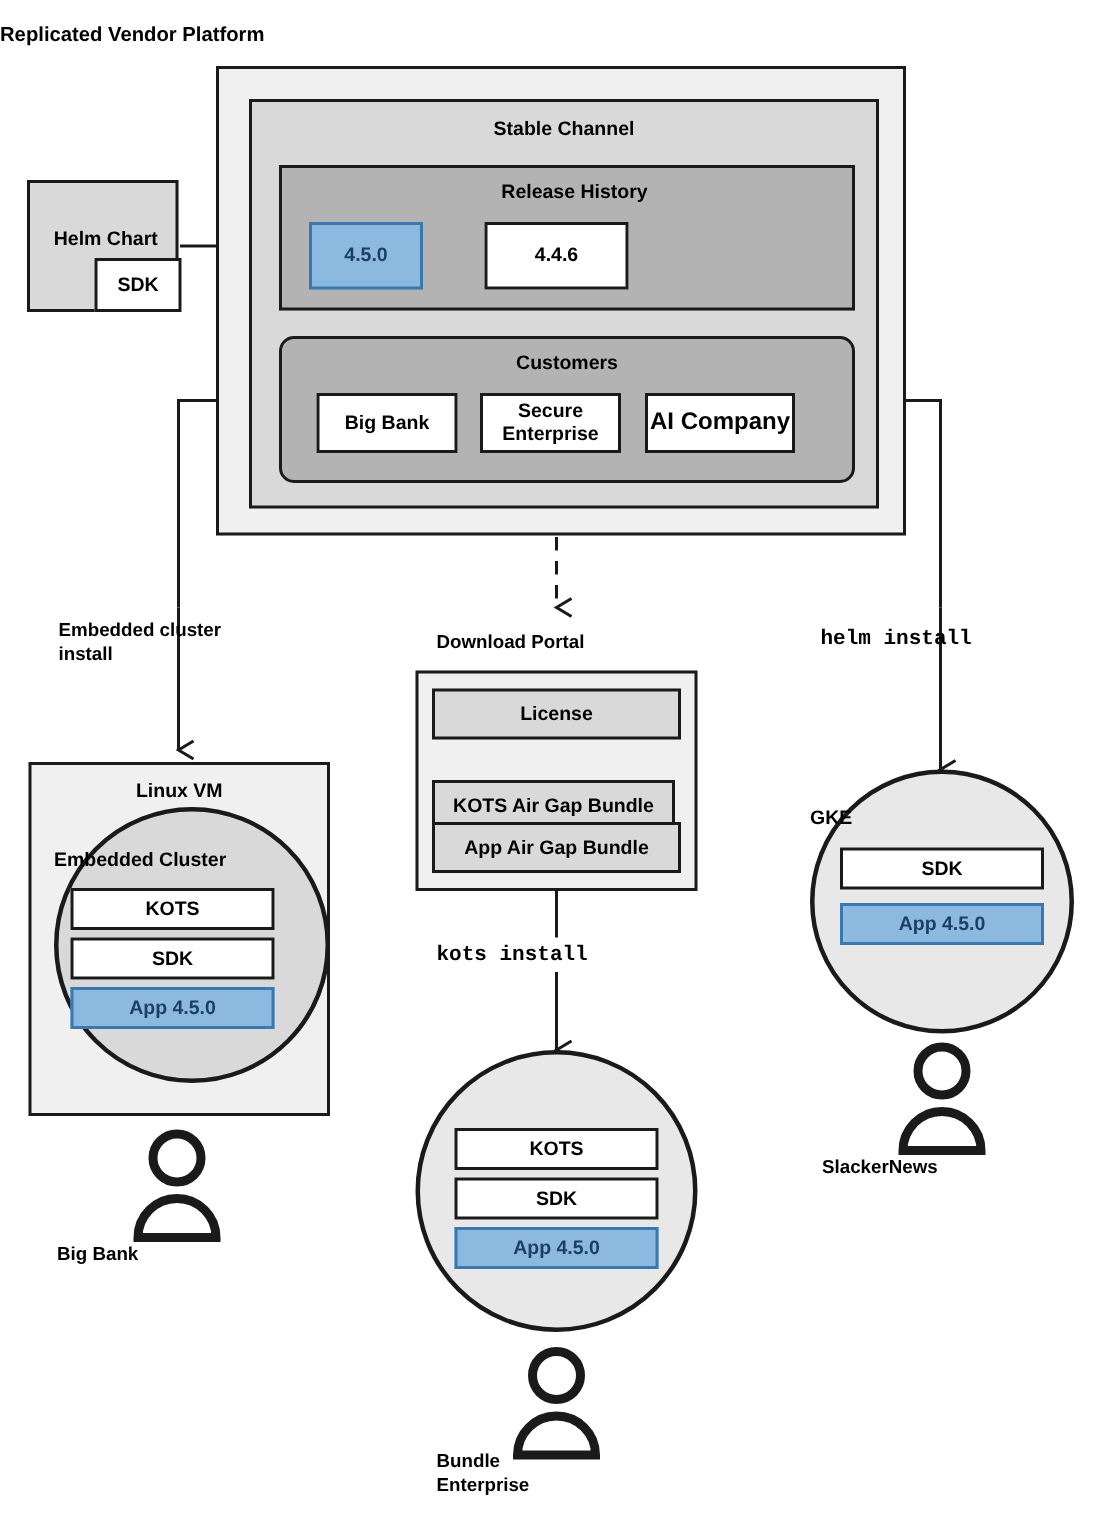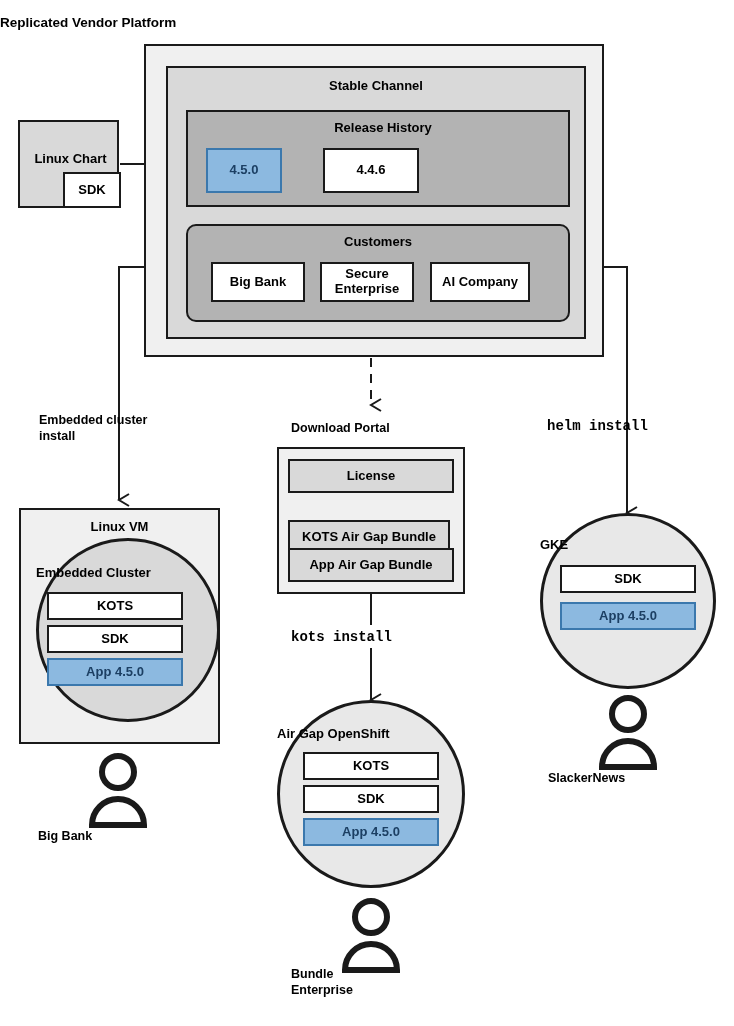--- a/index.html
+++ b/index.html
@@ -129,41 +129,41 @@
 
     <g>
       <circle class="person" cx="628" cy="714" r="16"></circle>
       <path class="person" d="M602,767 A26,26 0 0 1 654,767 Z"></path>
     </g>
   </svg>
 
   <div class="abs label" style="left:0; top:15px; width:734px; font-size:13.5px;">Replicated Vendor Platform</div>
 
   <div class="abs box box-l2" style="left:18px; top:120px; width:101px; height:88px; font-size:13px;">
-    <span style="position:absolute; left:0; top:30px; width:101px; text-align:center;">Linux Chart</span>
+    <span style="position:absolute; left:0; top:30px; width:101px; text-align:center;">Helm Chart</span>
   </div>
   <div class="abs box box-white" style="left:63px; top:172px; width:58px; height:36px; font-size:13px;">SDK</div>
 
   <div class="abs container box-l1" style="left:144px; top:44px; width:460px; height:313px;">
 
     <div class="abs container box-l2" style="left:20px; top:20px; width:420px; height:273px;">
       <div class="container-title" style="margin-top:10px;">Stable Channel</div>
 
       <div class="abs container box-l3" style="left:18px; top:42px; width:384px; height:97px;">
         <div class="container-title" style="margin-top:8px;padding-left:10px;">Release History</div>
         <div class="abs box box-blue" style="left:18px; top:36px; width:76px; height:45px; font-size:13px;">4.5.0</div>
         <div class="abs box box-white" style="left:135px; top:36px; width:96px; height:45px; font-size:13px;">4.4.6</div>
       </div>
 
       <div class="abs container box-l3" style="left:18px; top:156px; width:384px; height:98px;border-radius:10px;">
         <div class="container-title" style="margin-top:8px;">Customers</div>
         <div class="abs box box-white" style="left:23px; top:36px; width:94px; height:40px; font-size:13px;">Big Bank</div>
         <div class="abs box box-white" style="left:132px; top:36px; width:94px; height:40px; font-size:13px;">Secure
 Enterprise</div>
-        <div class="abs box box-white" style="left:242px; top:36px; width:100px; height:40px; font-size:13px;">AI Company</div>
+        <div class="abs box box-white" style="left:242px; top:36px; width:100px; height:40px; font-size:16px;">AI Company</div>
       </div>
     </div>
   </div>
 
   <div class="abs label" style="left:39px; top:413px; width:160px; font-size:12.5px;">Embedded cluster
 install</div>
 
   <div class="abs label" style="left:291px; top:421px; width:160px; font-size:12.5px;">Download Portal</div>
 
   <div class="abs label mono" style="left:547px; top:418px; width:160px; font-size:14px;">helm install</div>
@@ -179,21 +179,20 @@
   <div class="abs box box-white" style="left:47px; top:625px; width:136px; height:28px; font-size:13px;">SDK</div>
   <div class="abs box box-blue" style="left:47px; top:658px; width:136px; height:28px; font-size:13px;">App 4.5.0</div>
   <div class="abs label" style="left:38px; top:829px; width:160px; font-size:12.5px;">Big Bank</div>
 
   <div class="abs container box-l1" style="left:277px; top:447px; width:188px; height:147px;"></div>
   <div class="abs box box-l2" style="left:288px; top:459px; width:166px; height:34px; font-size:13px;">License</div>
   <div class="abs box box-l2" style="left:288px; top:520px; width:162px; height:34px; font-size:13px;">KOTS Air Gap Bundle</div>
   <div class="abs box box-l2" style="left:288px; top:548px; width:166px; height:34px; font-size:13px;">App Air Gap Bundle</div>
 
   <div class="abs circle" style="left:277px; top:700px; width:188px; height:188px;"></div>
-  <div class="abs label" style="left:277px; top:726px; width:188px; font-size:13px;">Air Gap OpenShift</div>
   <div class="abs box box-white" style="left:303px; top:752px; width:136px; height:28px; font-size:13px;">KOTS</div>
   <div class="abs box box-white" style="left:303px; top:785px; width:136px; height:28px; font-size:13px;">SDK</div>
   <div class="abs box box-blue" style="left:303px; top:818px; width:136px; height:28px; font-size:13px;">App 4.5.0</div>
   <div class="abs label" style="left:291px; top:967px; width:160px; font-size:12.5px;">Bundle
 Enterprise</div>
 
   <div class="abs circle" style="left:540px; top:513px; width:176px; height:176px;"></div>
   <div class="abs label" style="left:540px; top:537px; width:176px; font-size:13px;">GKE</div>
   <div class="abs box box-white" style="left:560px; top:565px; width:136px; height:28px; font-size:13px;">SDK</div>
   <div class="abs box box-blue" style="left:560px; top:602px; width:136px; height:28px; font-size:13px;">App 4.5.0</div>

